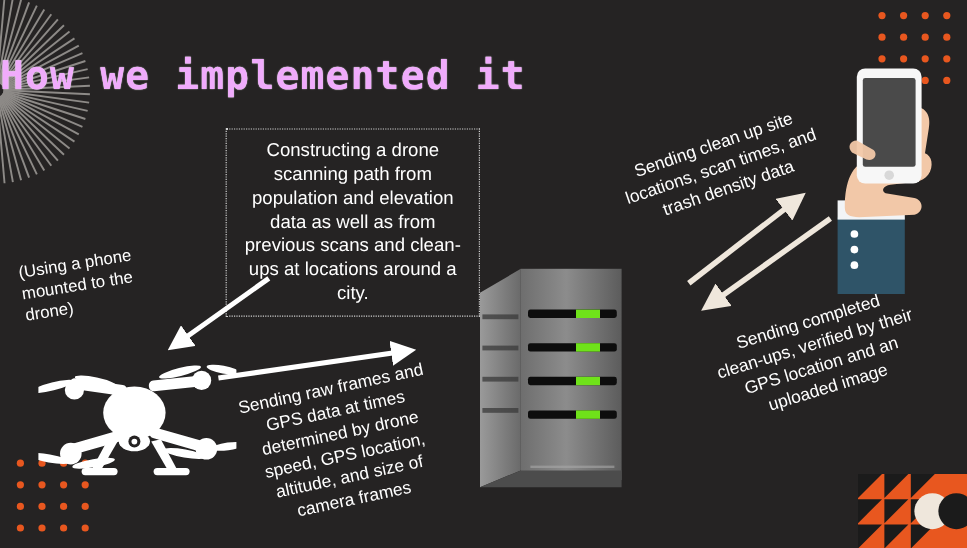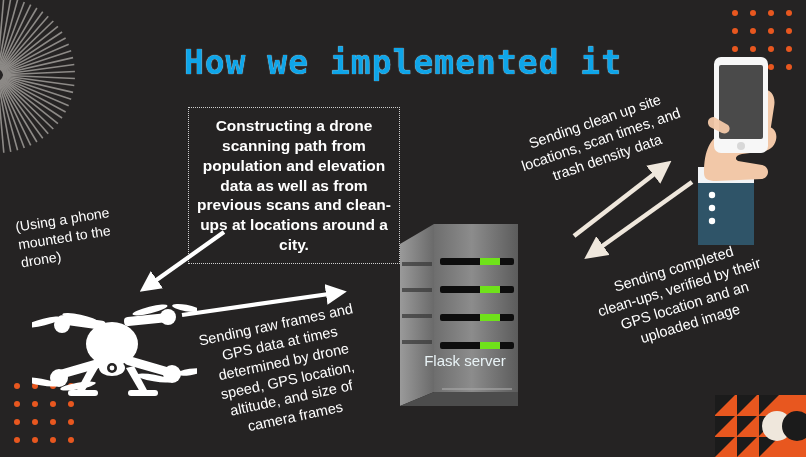--- a/index.html
+++ b/index.html
@@ -15,38 +15,37 @@
   
   .sunburst{position:absolute;left:-58px;top:-10px;width:170px;height:170px;}
   .dotgrid{position:absolute;display:grid;gap:12px;}
   .dotgrid i{display:block;width:6px;height:6px;border-radius:50%;background:#e8571f;}
   #dots-tr{right:14px;top:10px;grid-template-columns:repeat(4,6px);grid-template-rows:repeat(4,6px);}
   #dots-bl{left:14px;bottom:14px;grid-template-columns:repeat(4,6px);grid-template-rows:repeat(4,6px);}
   #corner-br{position:absolute;right:0;bottom:0;width:91px;height:62px;}
 
   
   #title{
-    position:absolute;left:0;top:43px;width:806px;text-align:center;
+    position:absolute;left:0;top:43px;width:806px;
     font-family:"DejaVu Sans Mono","Liberation Mono",monospace;
-    font-size:33px;font-weight:bold;letter-spacing:1px;color:#0ea5e9;
+    font-size:33px;font-weight:bold;letter-spacing:1px;color:#f0abfc;
     text-shadow:0 0 1px #fff;
   }
 
   
   .dbox{
     position:absolute;
     border:1px dotted #cfcfcf;
     box-sizing:border-box;
     text-align:center;
     font-size:15.5px;
     line-height:1.28;
     color:#ffffff;
     display:flex;align-items:center;justify-content:center;
     padding:6px 8px;
-    font-weight:bold;
   }
   #box-drone{left:188px;top:107px;width:212px;height:157px;}
   #box-keras{left:527px;top:320px;width:226px;height:118px;}
 
   
   .cap{position:absolute;color:#fff;font-size:14.5px;line-height:1.3;white-space:pre-line;}
   #cap-phone{left:14px;top:218px;transform:rotate(-9deg);transform-origin:left top;font-size:14px;}
   #cap-raw{left:197px;top:332px;transform:rotate(-12deg);transform-origin:left top;text-align:center;}
   #cap-send{left:513px;top:140px;transform:rotate(-19deg);transform-origin:left top;text-align:center;}
   #cap-done{left:590px;top:285px;transform:rotate(-17deg);transform-origin:left top;text-align:center;}
@@ -262,21 +261,20 @@
       <rect x="84" y="98" width="20" height="7" fill="#6fe21a"></rect>
       <rect x="44" y="126" width="74" height="7" rx="2" fill="#0d0d0d"></rect>
       <rect x="84" y="126" width="20" height="7" fill="#6fe21a"></rect>
     </g>
 
     <rect x="46" y="172" width="70" height="2" fill="#a8a8a8" opacity="0.6"></rect>
 
     <polygon points="4,190 38,176 122,176 122,190" fill="#4c4c4c"></polygon>
   </svg>
 
-  <div id="flask-label">Flask server</div>
 
   <div class="cap" id="cap-send">Sending clean up site
 locations, scan times, and
 trash density data</div>
 
   <svg class="noclick" style="position:absolute;left:566px;top:152px;width:140px;height:108px;" viewBox="0 0 140 108">
     <defs>
       <marker id="creamHead" markerWidth="5" markerHeight="5" refX="2.4" refY="2.5" orient="auto">
         <path d="M0,0 L5,2.5 L0,5 z" fill="#efe7dc"></path>
       </marker>

